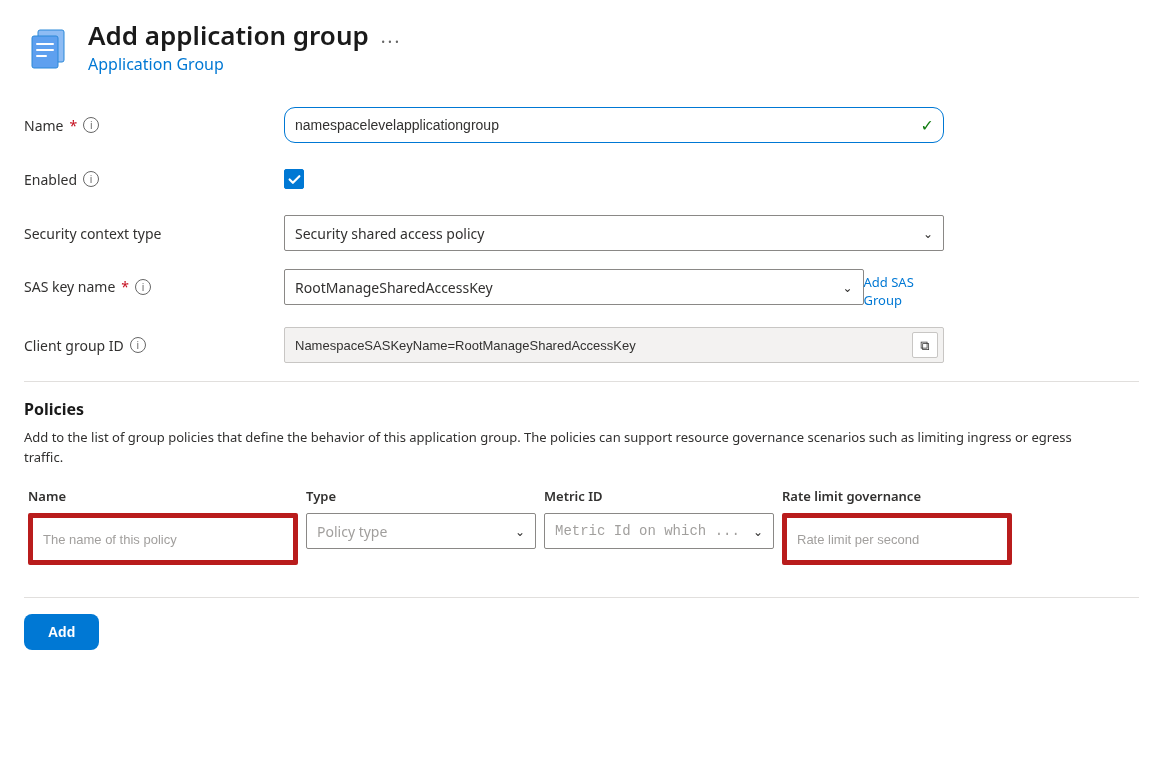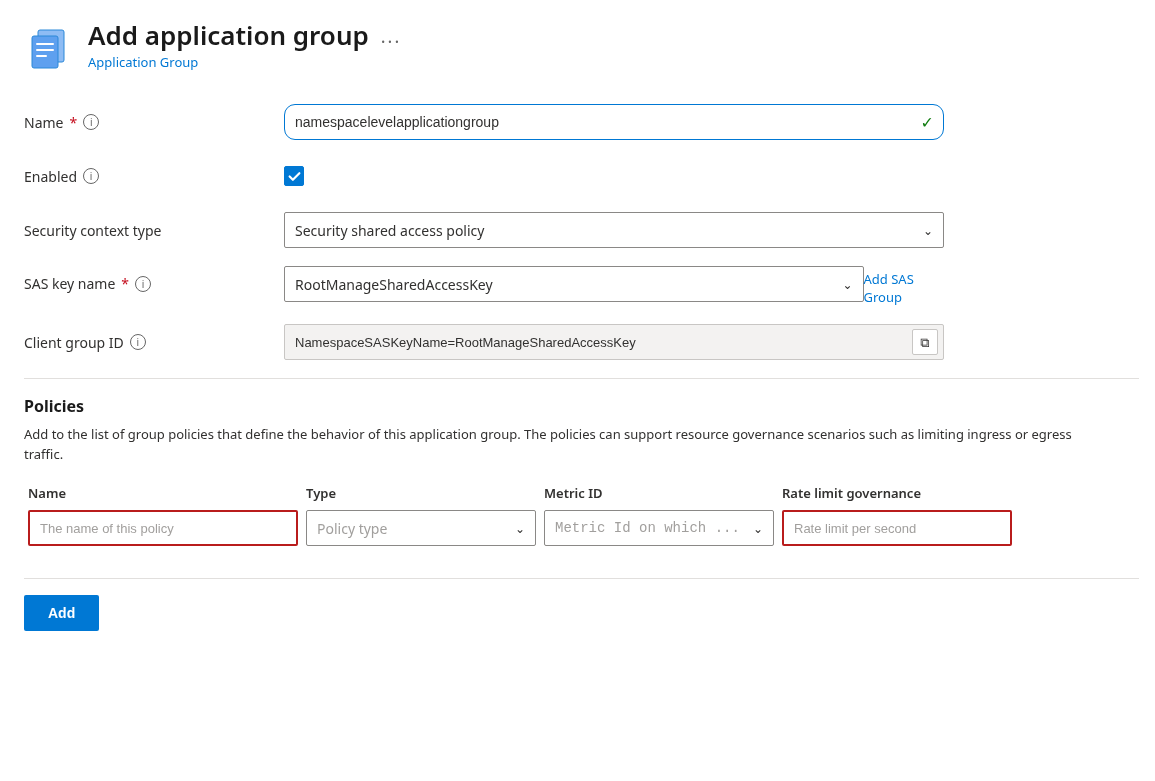--- a/index.html
+++ b/index.html
@@ -50,21 +50,21 @@
     }
 
     .header-ellipsis {
       font-size: 18px;
       color: #666;
       letter-spacing: 2px;
       cursor: pointer;
     }
 
     .header-subtitle {
-      font-size: 13px;
+      font-size: 16px;
       color: #0078d4;
       margin-top: 2px;
     }
 
     
     .form-section {
       margin-bottom: 4px;
     }
 
     .form-row {
@@ -267,22 +267,22 @@
 
     .policies-data-row {
       display: grid;
       grid-template-columns: 270px 230px 230px 230px;
       gap: 8px;
       padding: 0 4px;
     }
 
     .policy-input {
       width: 100%;
-      height: 36px;
-      border: 2px solid #b91c1c;
+      height: 52px;
+      border: 5px solid #b91c1c;
       border-radius: 2px;
       padding: 0 10px;
       font-size: 13px;
       color: #605e5c;
       background: #fff;
       outline: none;
     }
 
     .policy-input::placeholder {
       color: #a19f9d;
@@ -292,21 +292,21 @@
     .bottom-bar {
       margin-top: 32px;
       padding-top: 16px;
       border-top: 1px solid #e1dfdd;
     }
 
     .add-button {
       background: #0078d4;
       color: #fff;
       border: none;
-      border-radius: 2px;
+      border-radius: 8px;
       padding: 8px 24px;
       font-size: 14px;
       font-weight: 600;
       cursor: pointer;
       height: 36px;
     }
 
     
     .form-row-with-link {
       display: flex;

